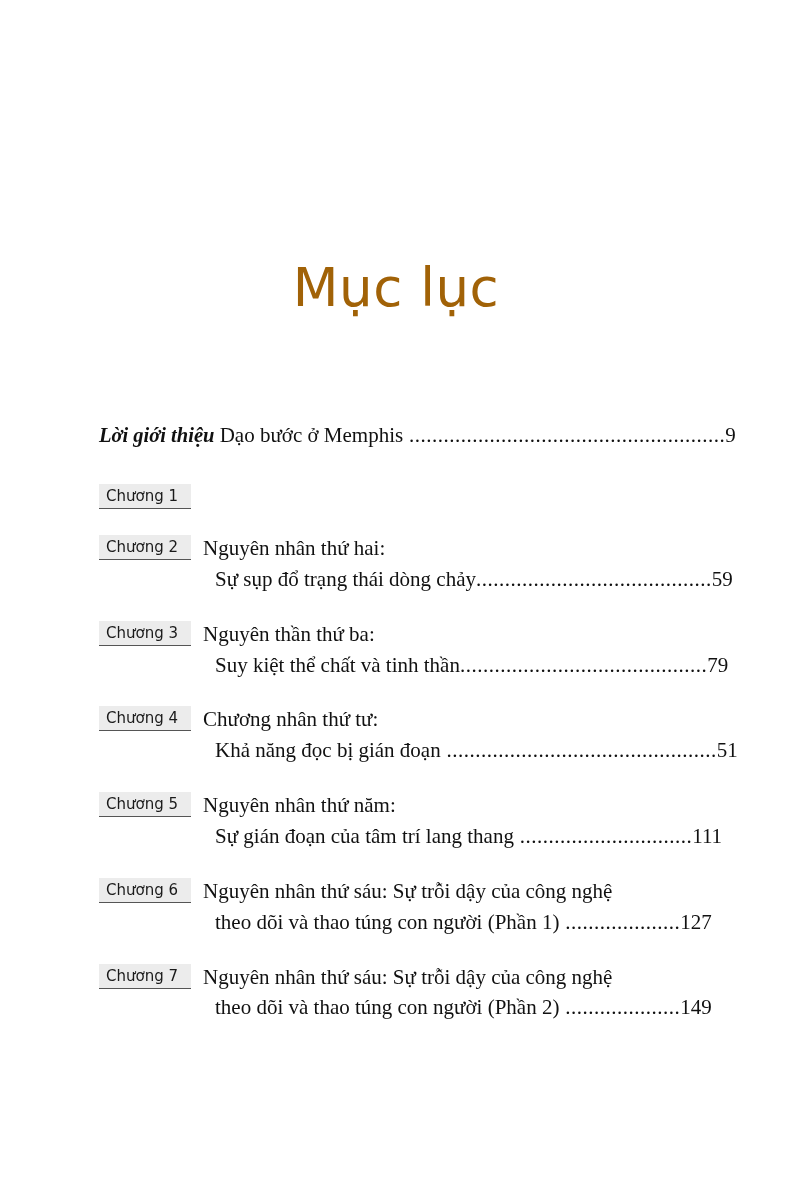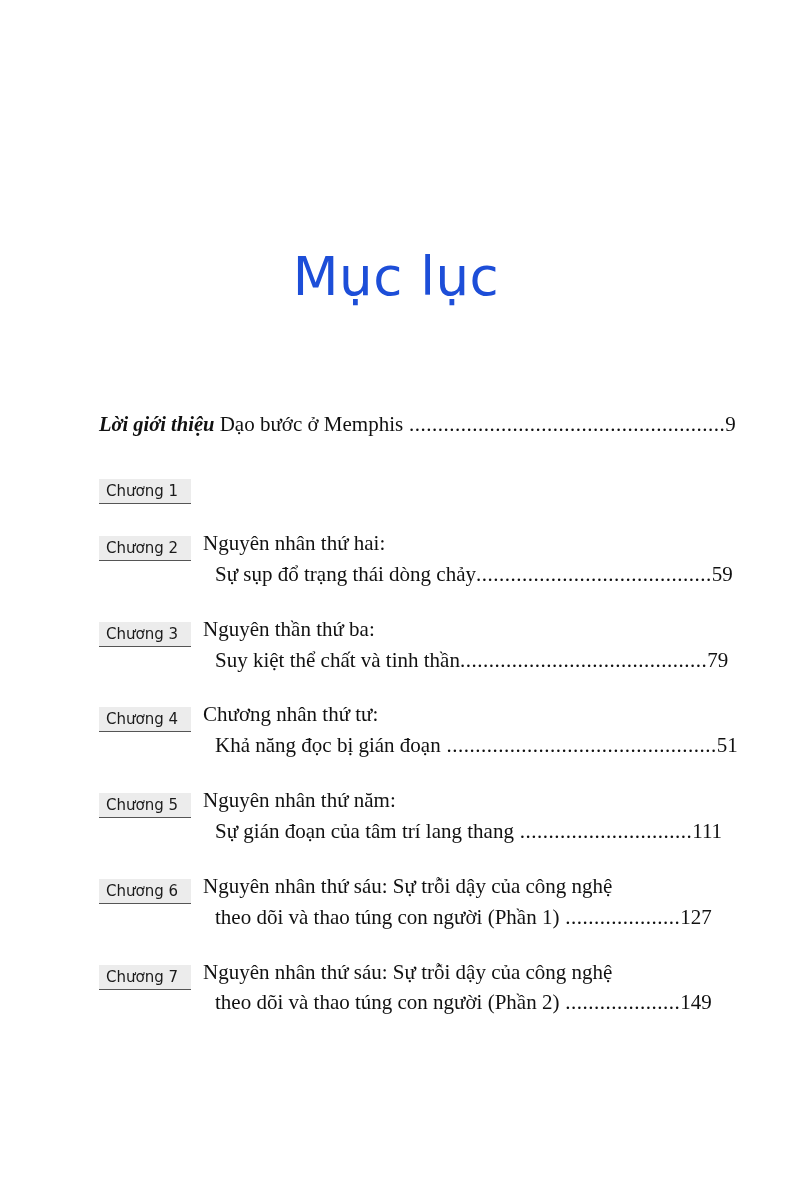--- a/index.html
+++ b/index.html
@@ -20,22 +20,22 @@
     height: 1200px;
     box-sizing: border-box;
     position: relative;
   }
   .title {
     text-align: center;
     font-family: "DejaVu Sans", sans-serif;
     font-weight: 400;
     font-size: 53px;
     letter-spacing: 0.5px;
-    color: #1d4ed8;
-    margin: 0;
+    color: #a16207;
+    margin: 11px;
     padding-top: 248px;
     line-height: 1.1;
   }
   .toc {
     margin-top: 104px;
     padding-left: 99px;
     padding-right: 95px;
   }
   .intro-row {
     font-size: 21px;
@@ -56,21 +56,21 @@
   }
   .chapter {
     display: flex;
     align-items: flex-start;
     margin-bottom: 24px;
   }
   .chap-tag {
     flex: 0 0 auto;
     width: 92px;
     margin-right: 12px;
-    margin-top: 8px;
+    margin-top: 2px;
     font-family: "DejaVu Sans", sans-serif;
     font-size: 15px;
     color: #1a1a1a;
     background: #ececec;
     border-bottom: 1.5px solid #555;
     padding: 3px 6px 3px 7px;
     box-sizing: border-box;
     white-space: nowrap;
   }
   .chap-body {

